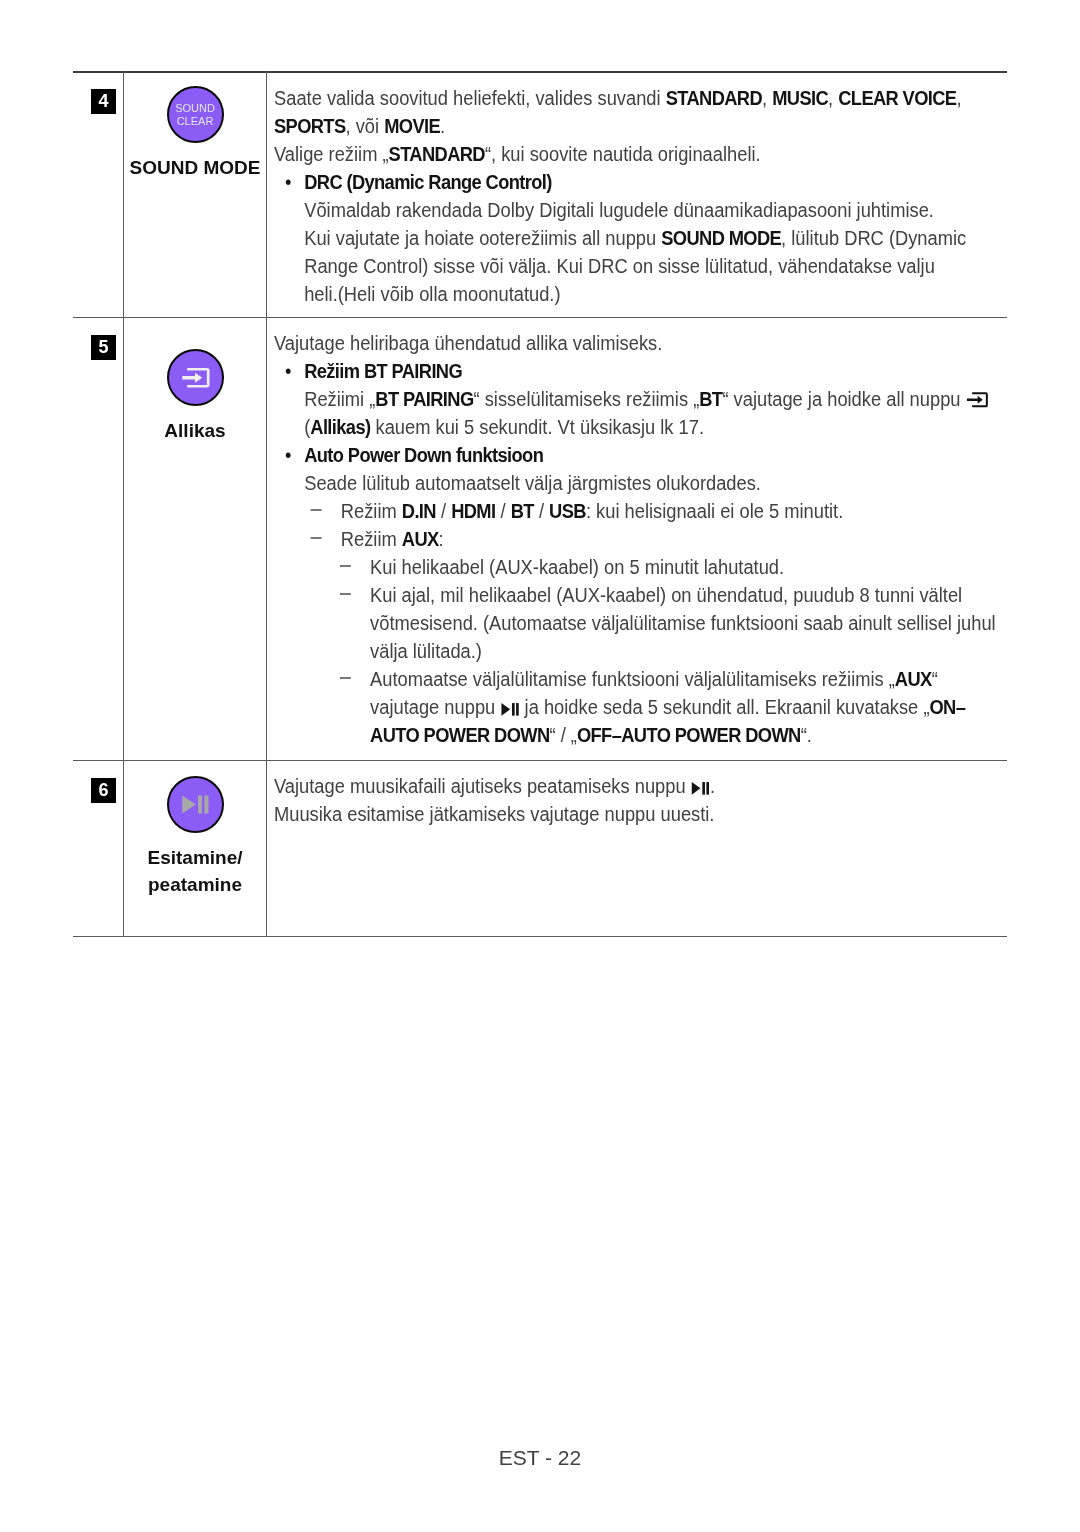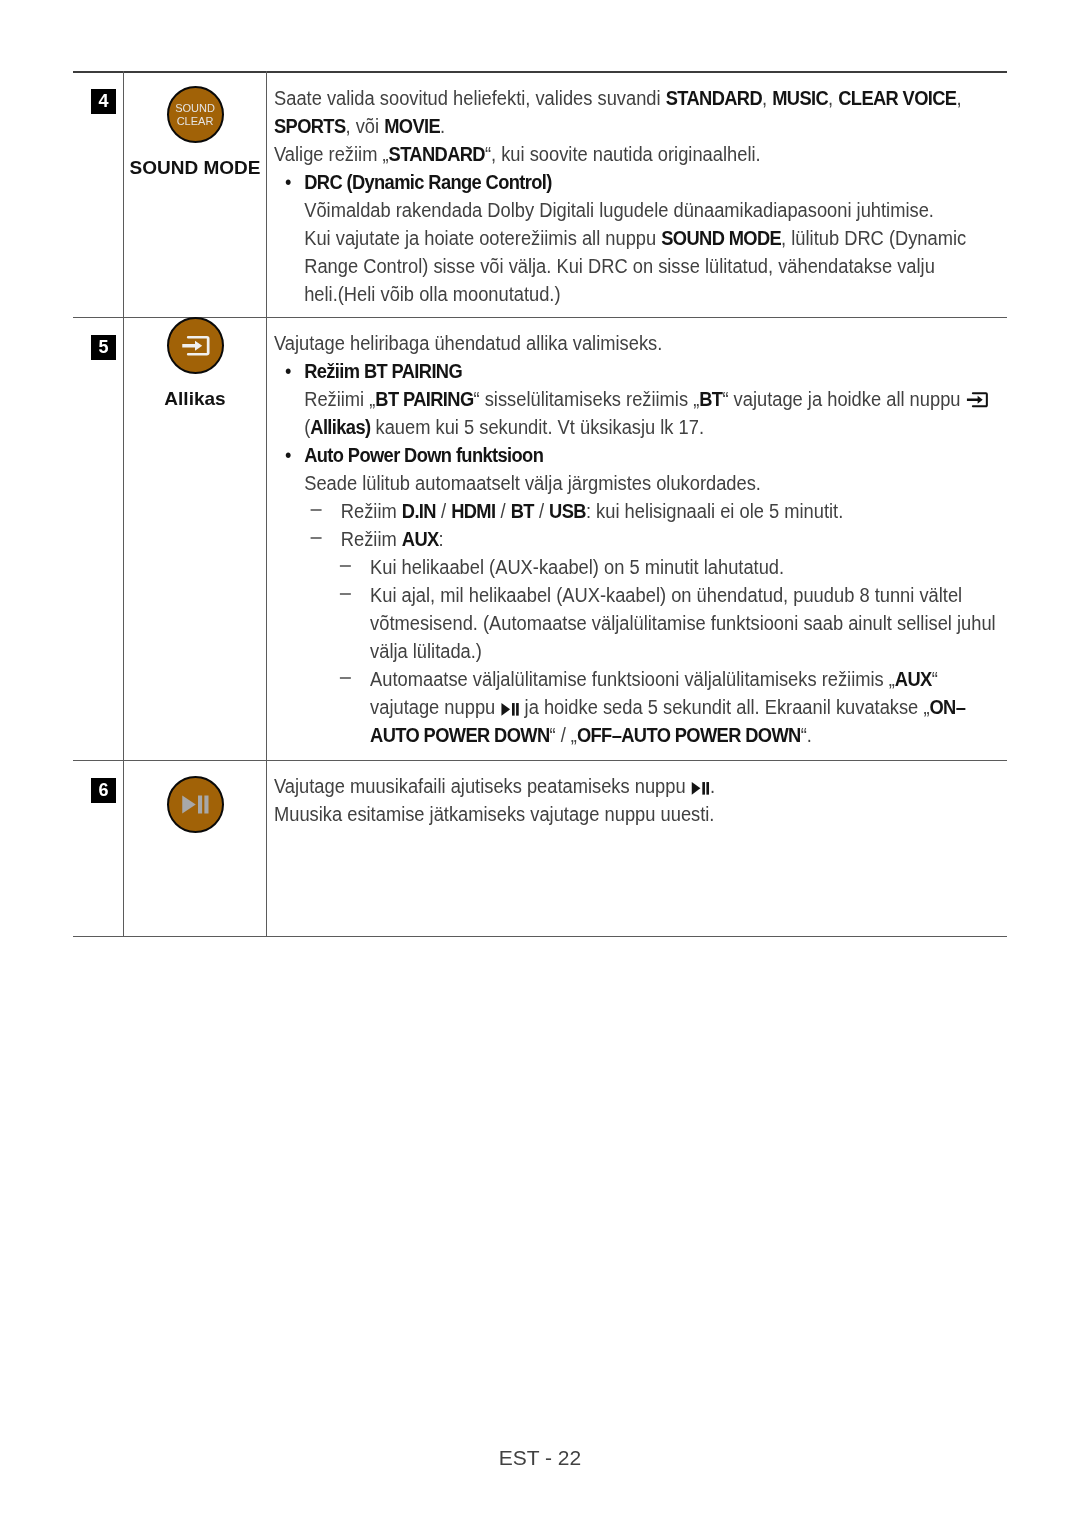--- a/index.html
+++ b/index.html
@@ -10,21 +10,21 @@
 
   .tbl{position:absolute;left:73px;top:71px;width:934px;}
   .rule{position:absolute;left:0;background:#5b5b5b;height:1px;width:934px;}
   .rule.top{height:1.5px;background:#3c3c3c;}
   .vline{position:absolute;width:1px;background:#5b5b5b;}
 
   .rownum{position:absolute;width:25px;height:25px;background:#000;color:#fff;
           font-weight:700;font-size:18px;line-height:25.5px;text-align:center;}
 
   .iconcell{position:absolute;width:142px;text-align:center;}
-  .circ{position:relative;width:57px;height:57px;border-radius:50%;background:#a16207;
+  .circ{position:relative;width:57px;height:57px;border-radius:50%;background:#8b5cf6;
         border:2.4px solid #0a0a0a;box-sizing:border-box;margin:0 auto;
         display:flex;align-items:center;justify-content:center;}
   .circ-label{position:absolute;left:0;right:0;top:50%;transform:translateY(-50%);
               color:#e4e4e4;font-size:11px;line-height:13px;text-align:center;font-weight:400;}
   .iconname{margin-top:11px;font-weight:700;color:#121212;font-size:19px;line-height:27px;}
 
   .txt{position:absolute;width:800px;font-size:20px;line-height:28px;color:#414141;
        transform:scaleX(0.915);transform-origin:0 0;}
   .txt p{margin:0;}
   .b{font-weight:700;color:#141414;letter-spacing:-0.68px;}
@@ -67,21 +67,21 @@
         <p class="p0"><span class="r">Saate valida soovitud heliefekti, valides suvandi </span><span class="b">STANDARD</span><span class="r">, </span><span class="b">MUSIC</span><span class="r">, </span><span class="b">CLEAR VOICE</span><span class="r">, </span><span class="b">SPORTS</span><span class="r">, või </span><span class="b">MOVIE</span><span class="r">.</span></p>
         <p class="p0"><span class="r">Valige režiim „</span><span class="b">STANDARD</span><span class="r">“, kui soovite nautida originaalheli.</span></p>
         <p class="lv1"><span class="mk bul">•</span><span class="b">DRC (Dynamic Range Control)</span></p>
         <p class="lv1"><span class="r">Võimaldab rakendada Dolby Digitali lugudele dünaamikadiapasooni juhtimise.</span></p>
         <p class="lv1"><span class="r">Kui vajutate ja hoiate ooterežiimis all nuppu </span><span class="b">SOUND MODE</span><span class="r">, lülitub DRC (Dynamic Range Control) sisse või välja. Kui DRC on sisse lülitatud, vähendatakse valju </span><span class="r nw">heli.(Heli</span><span class="r"> võib olla moonutatud.)</span></p>
       </div>
     </div>
 
     <div class="rowwrap">
       <div class="rownum" style="left:18px;top:264px">5</div>
-      <div class="iconcell" style="left:51px;top:246px">
+      <div class="iconcell" style="left:51px;top:278px">
         <div class="circ">
             <svg viewBox="0 0 40 30" width="34" height="25.5" aria-hidden="true">
               <path fill="none" stroke="#f0f0f0" stroke-width="3.2" stroke-linejoin="round" stroke-linecap="round" d="M12 5 H34 a1.5 1.5 0 0 1 1.5 1.5 V23.5 a1.5 1.5 0 0 1 -1.5 1.5 H12"></path>
               <path fill="#f0f0f0" d="M5 13 H20 V9 L28.5 15 L20 21 V17 H5 Z"></path>
             </svg>
           </div>
         <div class="iconname">Allikas</div>
       </div>
       <div class="txt" style="left:201px;top:258px">
         <p class="p0"><span class="r">Vajutage heliribaga ühendatud allika valimiseks.</span></p>
@@ -107,20 +107,24 @@
     <div class="rowwrap">
       <div class="rownum" style="left:18px;top:707px">6</div>
       <div class="iconcell" style="left:51px;top:705px">
         <div class="circ">
             <svg viewBox="0 0 40 28" width="30" height="21" aria-hidden="true">
               <path fill="#a8a8a8" d="M3 2 L21 14 L3 26 Z"></path>
               <rect fill="#a8a8a8" x="24" y="2" width="5.5" height="24"></rect>
               <rect fill="#a8a8a8" x="32.5" y="2" width="5.5" height="24"></rect>
             </svg>
           </div>
+        <div class="iconname two">
+            <div>Esitamine/</div>
+            <div>peatamine</div>
+          </div>
       </div>
       <div class="txt" style="left:201px;top:701px">
         <p class="p0"><span class="r">Vajutage muusikafaili ajutiseks peatamiseks nuppu </span><span class="ico"><svg class="ico-inline" viewBox="0 0 40 28" width="21" height="14.7" aria-hidden="true">
                 <path fill="#141414" d="M3 2 L21 14 L3 26 Z"></path>
                 <rect fill="#141414" x="25" y="2" width="5.5" height="24"></rect>
                 <rect fill="#141414" x="33.5" y="2" width="5.5" height="24"></rect>
               </svg></span><span class="r">.</span></p>
         <p class="p0"><span class="r">Muusika esitamise jätkamiseks vajutage nuppu uuesti.</span></p>
       </div>
     </div>

